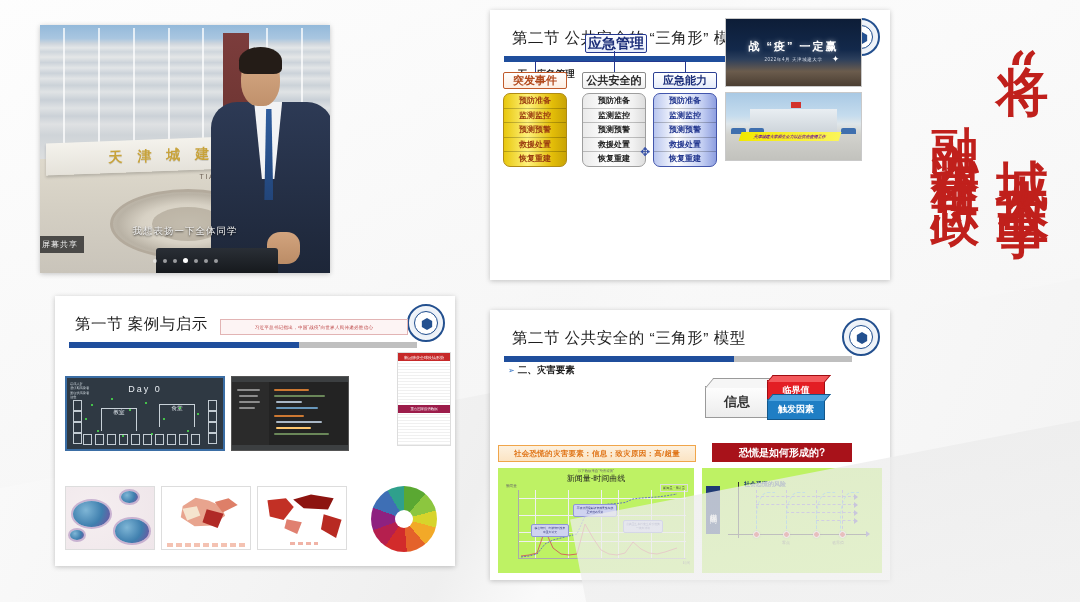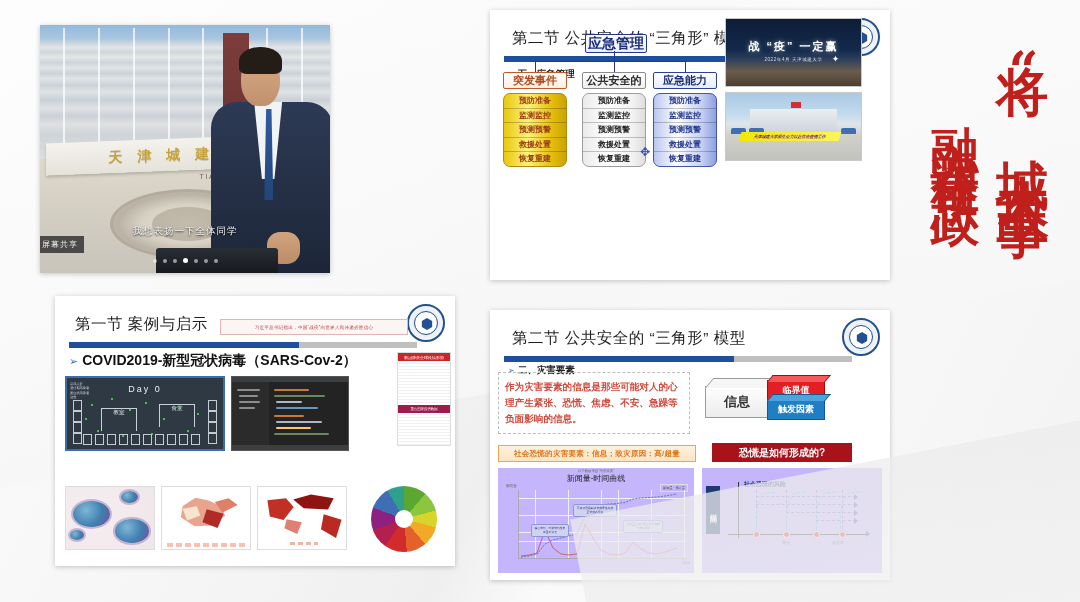--- a/index.html
+++ b/index.html
@@ -185,21 +185,21 @@
     border:1px solid #a00c12;border-bottom:none;transform:skewX(-40deg);transform-origin:bottom left;}
   .b3-trig{position:absolute;left:62px;top:23px;width:56px;height:19px;background:#1f7ec4;border:1px solid #14578a;
     color:#fff;font-size:9px;font-weight:700;display:flex;align-items:center;justify-content:center;}
   .b3-trig:before{content:"";position:absolute;left:-1px;top:-6px;width:56px;height:6px;background:#4ea3de;
     border:1px solid #14578a;border-bottom:none;transform:skewX(-40deg);transform-origin:bottom left;}
   .banner-or{position:absolute;left:8px;top:135px;width:196px;height:15px;border:1px solid #f0a54a;
     background:linear-gradient(180deg,#fdf1df,#fbe4c4);color:#e0761a;font-size:7.5px;font-weight:700;
     display:flex;align-items:center;justify-content:center;letter-spacing:.3px;}
   .banner-rd{position:absolute;left:222px;top:133px;width:140px;height:19px;background:#a8121a;color:#fff;
     font-size:10px;font-weight:700;display:flex;align-items:center;justify-content:center;}
-  .chart{position:absolute;background:#c4b5fd;}
+  .chart{position:absolute;background:#bef264;}
   #chart-news{left:8px;top:158px;width:196px;height:105px;}
   #chart-risk{left:212px;top:158px;width:180px;height:105px;}
   .cn-title{position:absolute;left:0;top:2px;width:100%;text-align:center;font-size:8px;color:#222;
     font-family:"DejaVu Serif","Liberation Serif",serif;}
   .cn-sup{position:absolute;left:0;top:-4px;width:100%;text-align:center;font-size:3.4px;color:#666;}
   .cn-ylab{position:absolute;left:8px;top:16px;font-size:3.6px;color:#666;}
   .cn-xlab{position:absolute;right:4px;bottom:8px;font-size:3.6px;color:#666;}
   .cn-legend{position:absolute;right:6px;top:16px;font-size:3.2px;color:#444;border:1px solid #ddd;padding:1px 2px;}
   .cn-plot{position:absolute;left:20px;top:22px;right:8px;bottom:14px;border-left:.6px solid #aaa;border-bottom:.6px solid #aaa;
     background:repeating-linear-gradient(90deg,transparent 0 16px,#f0f0f0 16px 16.6px),
@@ -339,23 +339,20 @@
     </div>
   </div>
 
   <div class="panel slide" id="slide-covid">
     <div class="slide-logo"></div>
     <div class="slide-title" style="left:20px;top:18px">第一节 案例与启示</div>
     <div class="redbox" style="left:165px;top:23px;width:180px;height:14px">习近平总书记指出，中国“战疫”向世界人民传递必胜信心</div>
     <div class="bar-wrap" style="left:14px;top:46px;width:348px">
       <div class="bar-blue" style="width:66%"></div>
       <div class="bar-grey" style="width:34%"></div>
-    </div>
-    <div class="sec-title" style="left:14px;top:56px">
-      <i>➢</i><span>COVID2019-新型冠状病毒（SARS-Cov-2）</span>
     </div>
 
     <div class="sim">
       <div class="sim-legend">
         <span>易感人群</span><br>
         <span>潜伏期感染者</span><br>
         <span>显症状感染者</span><br>
         <span>治愈</span>
       </div>
       <div class="sim-day">Day 0</div>
@@ -449,21 +446,20 @@
     <div class="slide-logo"></div>
     <div class="slide-title" style="left:22px;top:18px">第二节 公共安全的 “三角形” 模型</div>
     <div class="bar-wrap" style="left:14px;top:46px;width:348px">
       <div class="bar-blue" style="width:66%"></div>
       <div class="bar-grey" style="width:34%"></div>
     </div>
     <div class="sub-head" style="left:18px;top:54px">
       <i>➢</i><span>二、灾害要素</span>
     </div>
 
-    <div class="textbox">作为灾害要素的信息是那些可能对人的心理产生紧张、恐慌、焦虑、不安、急躁等负面影响的信息。</div>
 
     <div class="box3d">
       <div class="b3-info">信息</div>
       <div class="b3-crit">临界值</div>
       <div class="b3-trig">触发因素</div>
     </div>
 
     <div class="banner-or">社会恐慌的灾害要素：信息；致灾原因：高/超量</div>
     <div class="banner-rd">恐慌是如何形成的?</div>
 

